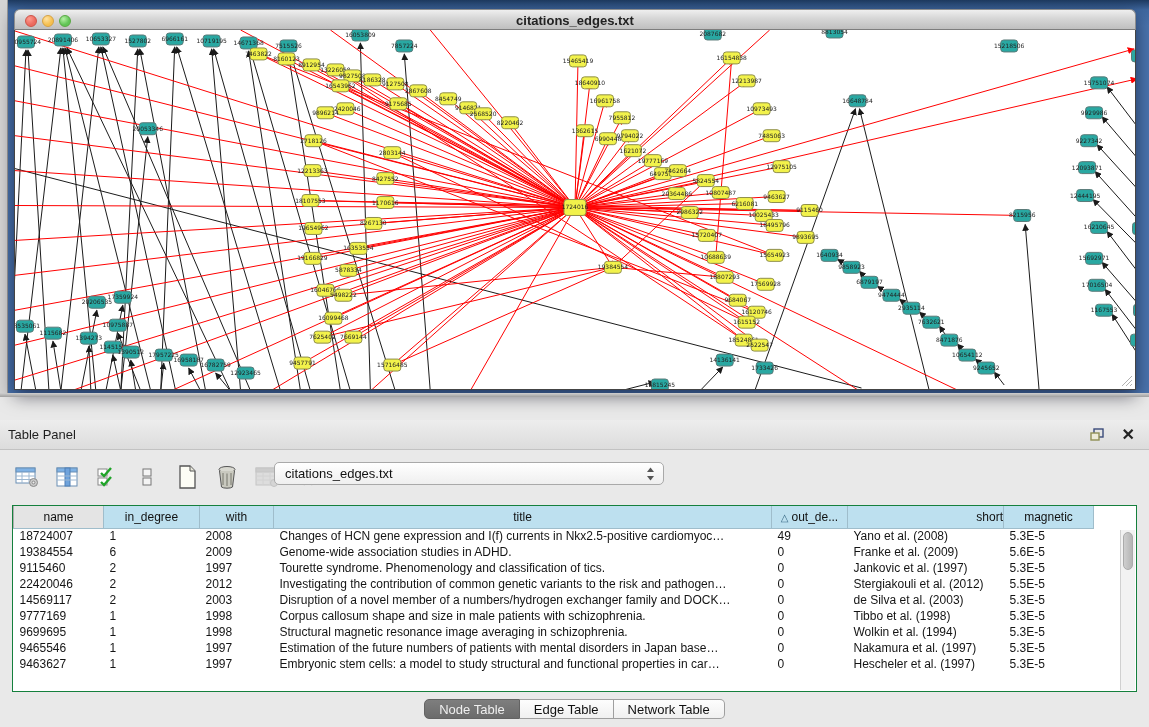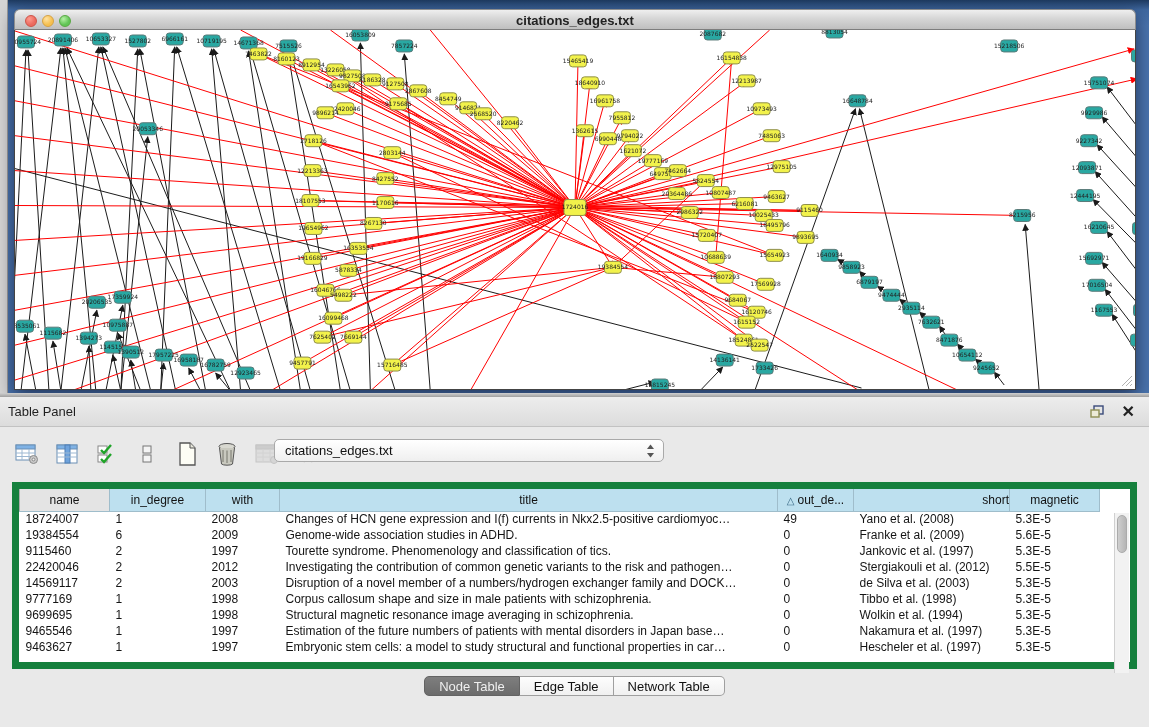--- a/index.html
+++ b/index.html
@@ -17,35 +17,35 @@
   .tl { position:absolute; top:4.5px; width:12px; height:12px; border-radius:50%; }
   #tl-close { left:10px; background:radial-gradient(circle at 35% 30%, #FF9A8E,#EC6A5E 60%); border:1px solid #CE5347;}
   #tl-min   { left:27px; background:radial-gradient(circle at 35% 30%, #FFE2A0,#F5BF4F 60%); border:1px solid #D6A243;}
   #tl-zoom  { left:44px; background:radial-gradient(circle at 35% 30%, #B6F0A5,#61C555 60%); border:1px solid #58A942;}
   #win-title { position:absolute; left:0; right:0; top:3px; text-align:center; font-size:13px; font-weight:600; color:#222; }
   #canvas-wrap { position:absolute; left:0; top:21px; width:1122px; height:360px; background:#fff; border:1px solid #444; border-top:none; overflow:hidden; }
   #net { width:100%; height:100%; display:block; }
 
   
   #divider { position:absolute; left:0; top:393px; width:1149px; height:4px; background:linear-gradient(180deg,#CFCFCF,#9F9F9F); }
-  #panel { position:absolute; left:0; top:397px; width:1149px; height:254px; background:#E9E9E9; }
+  #panel { position:absolute; left:0; top:420px; width:1149px; height:254px; background:#E9E9E9; }
   #panel-header { position:absolute; left:0; top:0; width:1149px; height:30px;
     background:linear-gradient(180deg,#EDEDED,#DCDCDC); border-bottom:1px solid #C2C2C2; }
   #panel-title { position:absolute; left:8px; top:7px; font-size:13px; color:#1f1f1f; }
   #float-icon { position:absolute; right:44px; top:7px; width:16px; height:16px; cursor:pointer; }
   #panel-close { position:absolute; right:14px; top:5px; font-size:16px; font-weight:bold; color:#222; cursor:pointer; }
 
   #toolbar { position:absolute; left:14px; top:40px; height:34px; display:flex; align-items:center; gap:14px; }
   .tool { width:26px; height:26px; display:flex; align-items:center; justify-content:center; cursor:pointer; }
   #fx-btn { font-size:15px; font-style:italic; font-family:"Liberation Serif",serif; color:#111; }
   #combo { position:absolute; left:274px; top:42px; width:390px; height:23px; background:linear-gradient(180deg,#FFFFFF,#EFEFEF);
     border:1px solid #A9A9A9; border-radius:5px; font-size:13px; color:#111; line-height:21px; padding-left:10px; }
   #combo-arrows { position:absolute; right:8px; top:3px; width:9px; height:16px; }
 
-  #table-frame { position:absolute; left:12px; top:85px; width:1125px; height:187px; background:#fff; border:7px solid #15803d; }
+  #table-frame { position:absolute; left:12px; top:85px; width:1125px; height:187px; background:#fff; border:1px solid #15803d; }
   #grid { border-collapse:collapse; table-layout:fixed; width:1080px; font-size:12px; }
   #grid th { height:22px; background:#BDE0EF; border:1px solid #9FBDCB; border-top:none; font-weight:normal; color:#111; text-align:center; overflow:hidden; white-space:nowrap; }
   #grid th:first-child { background:#E4E4E4; border-color:#ADADAD #9FBDCB #9FBDCB #ADADAD; }
   #grid td { height:16px; padding:0 0 0 6px; color:#141414; white-space:nowrap; overflow:hidden; }
   .sort-tri { color:#3A6A86; font-size:10px; margin-right:3px; }
   #vscroll { position:absolute; right:1px; top:24px; width:15px; height:160px; background:#F2F2F2; border-left:1px solid #D0D0D0; }
   #vthumb { position:absolute; left:2px; top:2px; width:10px; height:38px; background:linear-gradient(90deg,#CFCFCF,#B5B5B5); border-radius:5px; border:1px solid #ABABAB; }
 
   #tabs { position:absolute; left:0; right:0; top:279px; display:flex; justify-content:center; }
   .tab { height:20px; line-height:19px; font-size:13px; padding:0 14px; background:linear-gradient(180deg,#FDFDFD,#F0F0F0);

